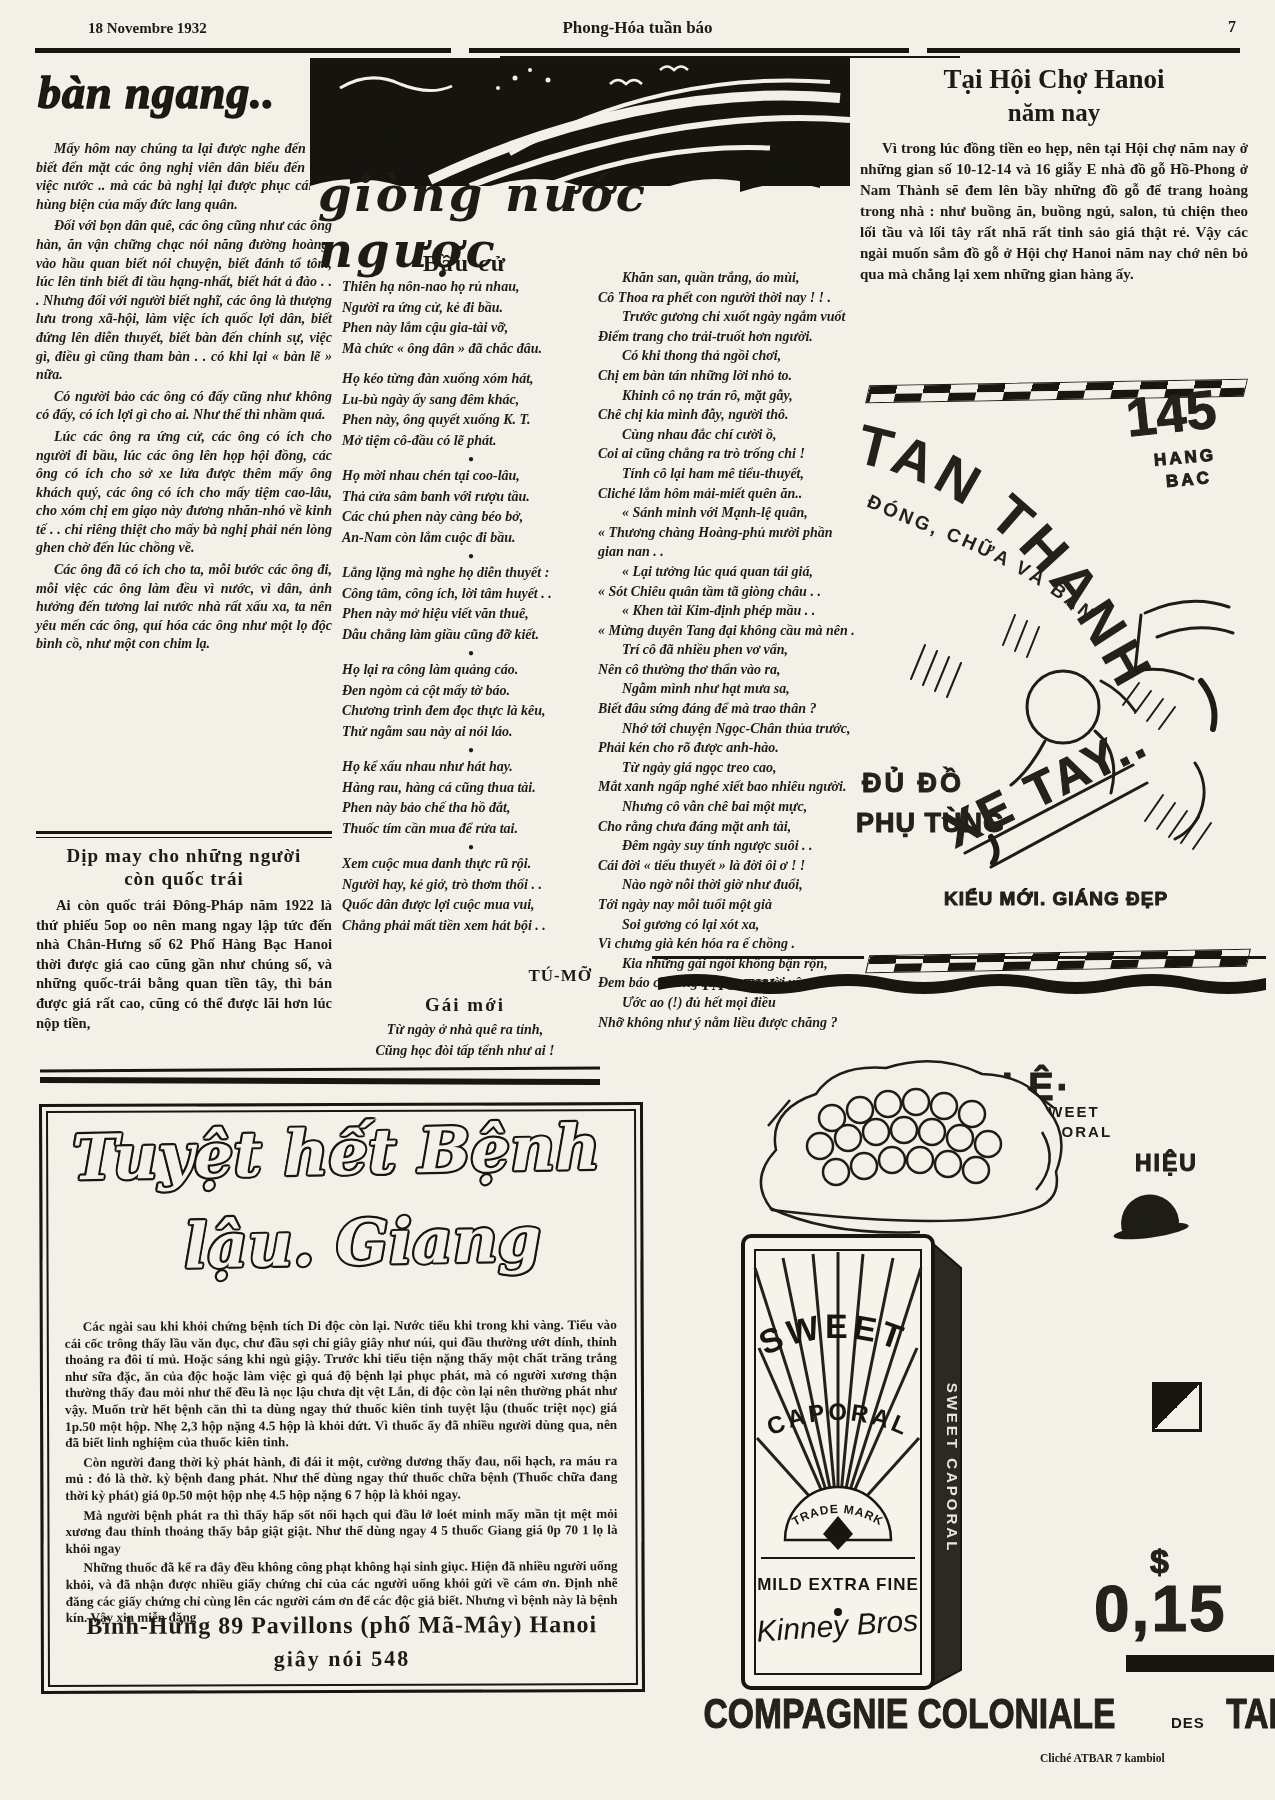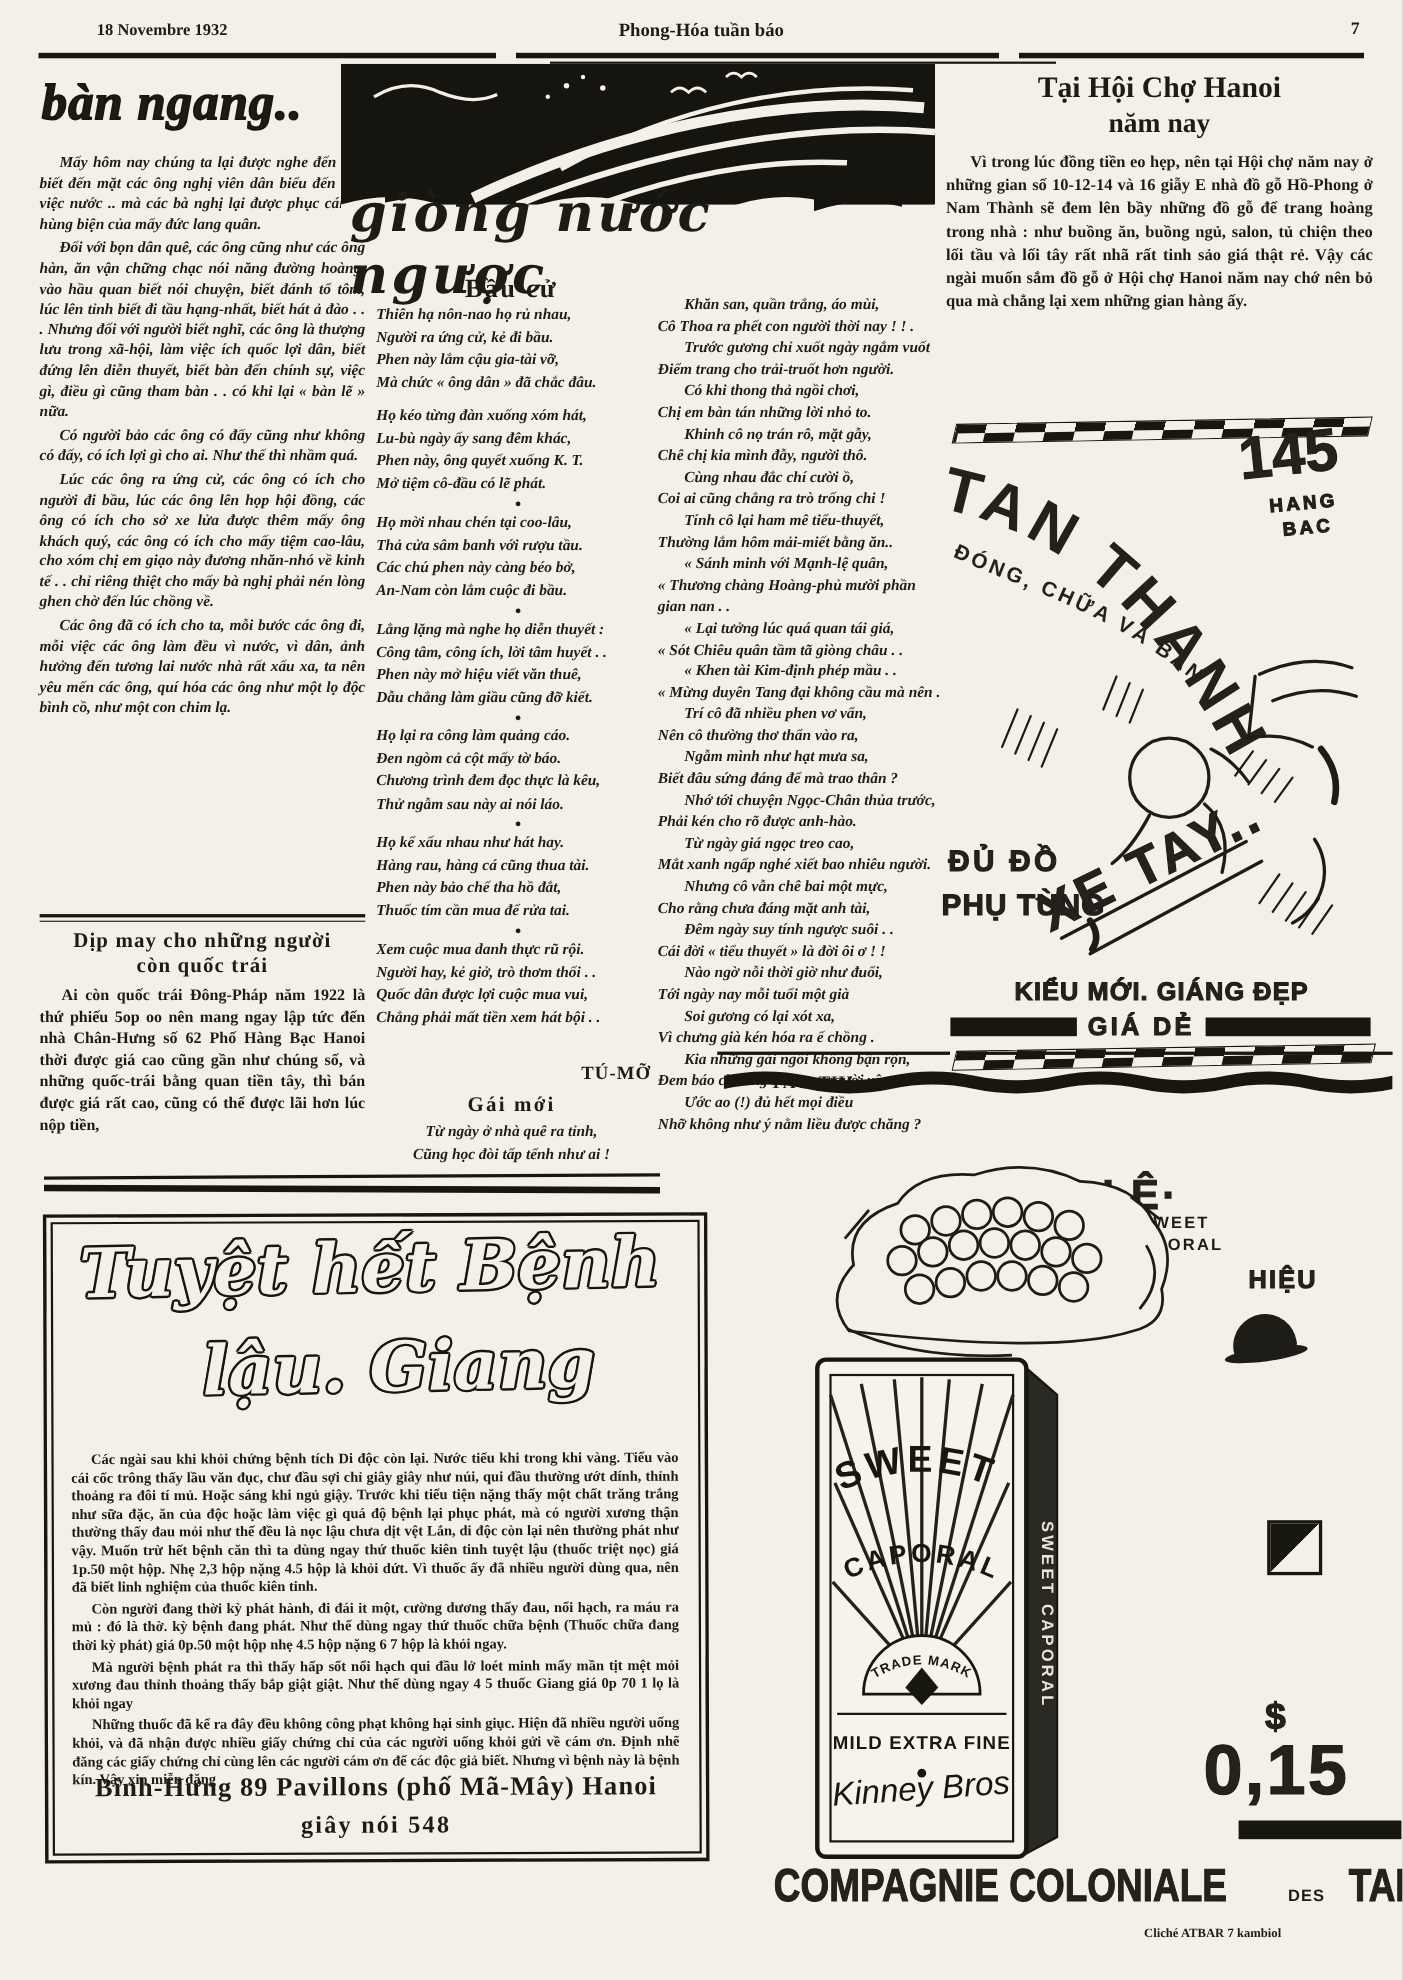--- a/index.html
+++ b/index.html
@@ -133,21 +133,21 @@
       <div class="poem-line">Cô Thoa ra phết con người thời nay ! ! .</div>
       <div class="poem-line">Trước gương chỉ xuốt ngày ngắm vuốt</div>
       <div class="poem-line">Điểm trang cho trải-truốt hơn người.</div>
       <div class="poem-line">Có khi thong thả ngồi chơi,</div>
       <div class="poem-line">Chị em bàn tán những lời nhỏ to.</div>
       <div class="poem-line">Khinh cô nọ trán rô, mặt gẫy,</div>
       <div class="poem-line">Chê chị kia mình đẫy, người thô.</div>
       <div class="poem-line">Cùng nhau đắc chí cười ồ,</div>
       <div class="poem-line">Coi ai cũng chẳng ra trò trống chi !</div>
       <div class="poem-line">Tính cô lại ham mê tiểu-thuyết,</div>
-      <div class="poem-line">Thường lắm hôm mải-miết bằng ăn..</div>
+      <div class="poem-line">Cliché lắm hôm mải-miết quên ăn..</div>
       <div class="poem-line">« Sánh minh với Mạnh-lệ quân,</div>
       <div class="poem-line">« Thương chàng Hoàng-phủ mười phần gian nan . .</div>
       <div class="poem-line">« Lại tưởng lúc quá quan tái giá,</div>
       <div class="poem-line">« Sót Chiêu quân tầm tã giòng châu . .</div>
       <div class="poem-line">« Khen tài Kim-định phép mầu . .</div>
       <div class="poem-line">« Mừng duyên Tang đại không cầu mà nên .</div>
       <div class="poem-line">Trí cô đã nhiều phen vơ vẩn,</div>
       <div class="poem-line">Nên cô thường thơ thẩn vào ra,</div>
       <div class="poem-line">Ngẫm mình như hạt mưa sa,</div>
       <div class="poem-line">Biết đâu sứng đáng để mà trao thân ?</div>
@@ -238,26 +238,21 @@
         <path d="M96,252 q10,14 2,26" stroke-width="6"></path>
         <path d="M306,96 q18,22 12,48" stroke-width="6"></path>
       </g>
     </svg>
   </div>
 
   <div class="abs heavy" style="left:862px;top:768px;font-size:27px;letter-spacing:3px;">ĐỦ ĐỒ</div>
   <div class="abs heavy" style="left:856px;top:808px;font-size:27px;letter-spacing:1px;">PHỤ TÙNG</div>
   <div class="abs heavy" style="left:948px;top:806px;font-size:48px;letter-spacing:4px;transform:rotate(-26deg);transform-origin:left center;">XE TAY..</div>
 
-  <div class="abs heavy ctr" style="left:864px;top:888px;width:384px;font-size:23px;letter-spacing:1px;">KIỂU MỚI. GIÁNG ĐẸP</div>
-  <div class="abs giade-row" style="left:862px;top:920px;width:386px;">
-    <span class="bar" style="width:115px;height:17px;"></span>
-    <span class="heavy" style="font-size:23px;letter-spacing:3px;">GIÁ DẺ</span>
-    <span class="bar" style="width:150px;height:17px;"></span>
-  </div>
+  <div class="abs heavy ctr" style="left:864px;top:888px;width:384px;font-size:19px;letter-spacing:1px;">KIỂU MỚI. GIÁNG ĐẸP</div>
   <div class="abs checker" style="left:868px;top:952px;width:378px;">
     <div class="row"></div>
     <div class="row"></div>
   </div>
 
   <div class="abs rule" style="left:40px;top:1068px;width:560px;height:3px;transform:rotate(-0.3deg);"></div>
   <div class="abs rule" style="left:40px;top:1078px;width:560px;height:6px;transform:rotate(0.2deg);"></div>
 
   <div class="abs" style="left:40px;top:1103px;width:598px;height:584px;border:3px solid #17160f;box-shadow:inset 0 0 0 4px #f3f0e7, inset 0 0 0 6px #17160f;transform:rotate(-0.2deg);">
     <div class="abs outline-script" style="left:24px;top:10px;width:540px;font-size:62px;text-align:center;transform:rotate(-1deg);font-family:'DejaVu Serif',serif;">Tuyệt hết Bệnh</div>

